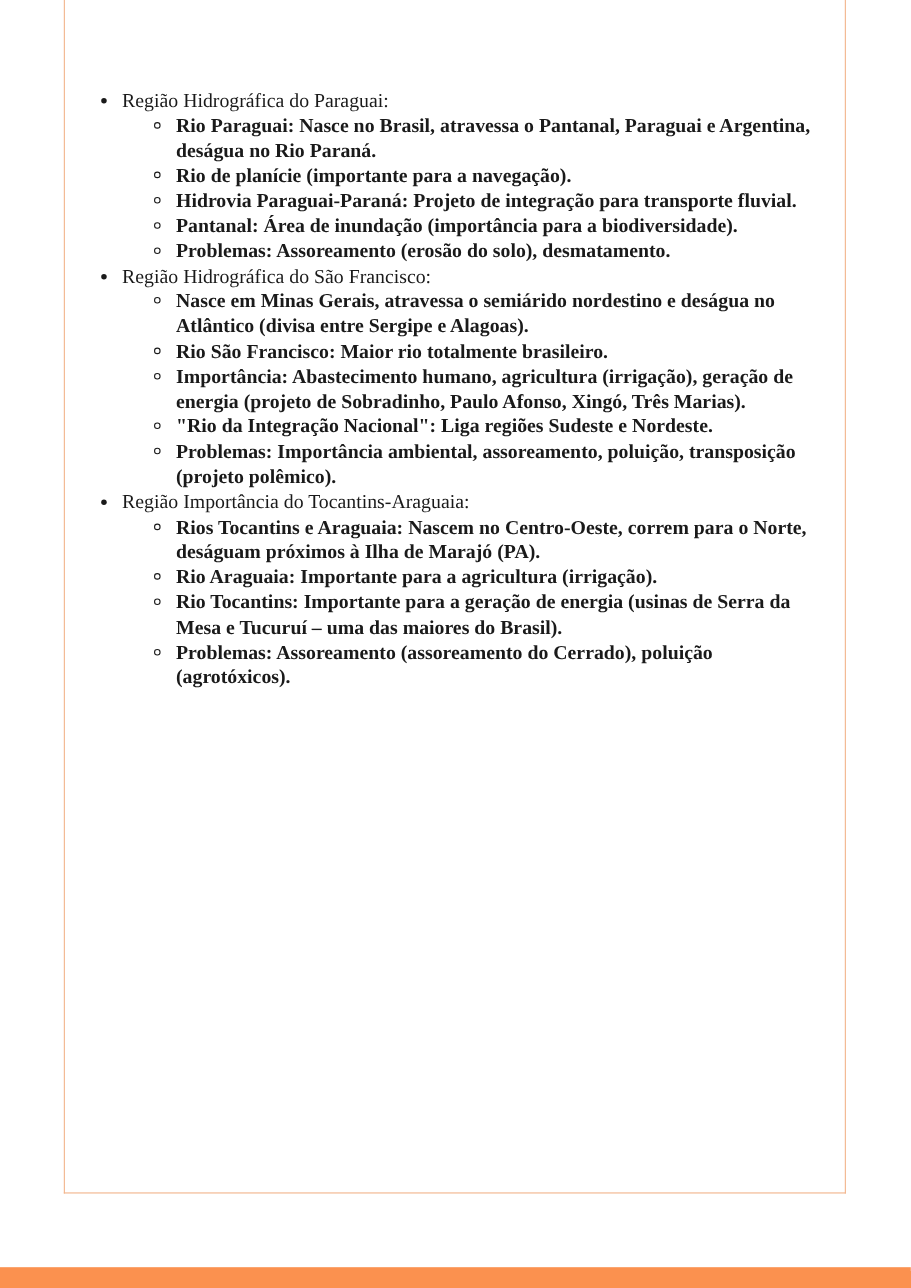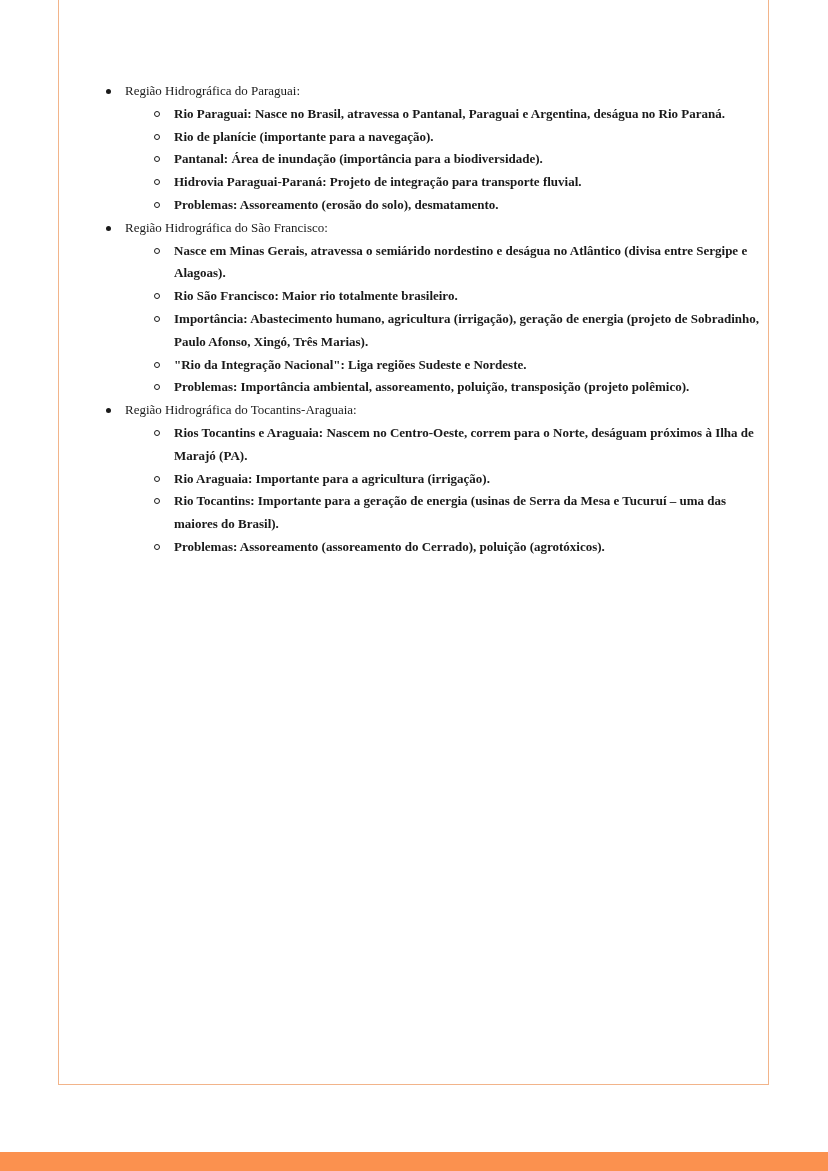--- a/index.html
+++ b/index.html
@@ -7,22 +7,22 @@
     width: 828px; height: 1171px; background: #ffffff;
     position: relative; overflow: hidden;
     font-family: "Liberation Serif", "DejaVu Serif", serif;
     color: #1a1a1a;
   }
   .frame {
     position: absolute; left: 58px; top: -2px; width: 711px; height: 1087px;
     border: 1px solid #f2b48a; border-top: none; box-sizing: border-box;
   }
   .content {
-    position: absolute; left: 104px; top: 80px; width: 660px;
-    font-size: 13px; line-height: 22.8px;
+    position: absolute; left: 90px; top: 80px; width: 660px;
+    font-size: 18px; line-height: 22.8px;
   }
   ul.l1 { list-style: none; margin: 0; padding: 0; }
   ul.l1 > li { position: relative; padding-left: 21px; }
   ul.l1 > li > .bullet {
     position: absolute; left: 2px; top: 9px; width: 5px; height: 5px;
     background: #1a1a1a; border-radius: 50%;
   }
   ul.l2 { list-style: none; margin: 0; padding: 0 0 0 29px; }
   ul.l2 > li { position: relative; padding-left: 20px; font-weight: bold; }
   ul.l2 > li > .bullet {
@@ -40,39 +40,39 @@
 <div class="frame"></div>
 
 <div class="content">
   <ul class="l1">
     <li>
       <span class="bullet"></span>
       <span>Região Hidrográfica do Paraguai:</span>
       <ul class="l2">
         <li><span class="bullet"></span><span>Rio Paraguai: Nasce no Brasil, atravessa o Pantanal, Paraguai e Argentina, deságua no Rio Paraná.</span></li>
         <li><span class="bullet"></span><span>Rio de planície (importante para a navegação).</span></li>
+        <li><span class="bullet"></span><span>Hidrovia Paraguai-Paraná: Projeto de integração para transporte fluvial.</span></li>
         <li><span class="bullet"></span><span>Pantanal: Área de inundação (importância para a biodiversidade).</span></li>
-        <li><span class="bullet"></span><span>Hidrovia Paraguai-Paraná: Projeto de integração para transporte fluvial.</span></li>
         <li><span class="bullet"></span><span>Problemas: Assoreamento (erosão do solo), desmatamento.</span></li>
       </ul>
     </li>
     <li>
       <span class="bullet"></span>
       <span>Região Hidrográfica do São Francisco:</span>
       <ul class="l2">
         <li><span class="bullet"></span><span>Nasce em Minas Gerais, atravessa o semiárido nordestino e deságua no Atlântico (divisa entre Sergipe e Alagoas).</span></li>
         <li><span class="bullet"></span><span>Rio São Francisco: Maior rio totalmente brasileiro.</span></li>
         <li><span class="bullet"></span><span>Importância: Abastecimento humano, agricultura (irrigação), geração de energia (projeto de Sobradinho, Paulo Afonso, Xingó, Três Marias).</span></li>
         <li><span class="bullet"></span><span>"Rio da Integração Nacional": Liga regiões Sudeste e Nordeste.</span></li>
         <li><span class="bullet"></span><span>Problemas: Importância ambiental, assoreamento, poluição, transposição (projeto polêmico).</span></li>
       </ul>
     </li>
     <li>
       <span class="bullet"></span>
-      <span>Região Hidrográfica do Tocantins-Araguaia:</span>
+      <span>Região Importância do Tocantins-Araguaia:</span>
       <ul class="l2">
         <li><span class="bullet"></span><span>Rios Tocantins e Araguaia: Nascem no Centro-Oeste, correm para o Norte, deságuam próximos à Ilha de Marajó (PA).</span></li>
         <li><span class="bullet"></span><span>Rio Araguaia: Importante para a agricultura (irrigação).</span></li>
         <li><span class="bullet"></span><span>Rio Tocantins: Importante para a geração de energia (usinas de Serra da Mesa e Tucuruí – uma das maiores do Brasil).</span></li>
         <li><span class="bullet"></span><span>Problemas: Assoreamento (assoreamento do Cerrado), poluição (agrotóxicos).</span></li>
       </ul>
     </li>
   </ul>
 </div>
 

